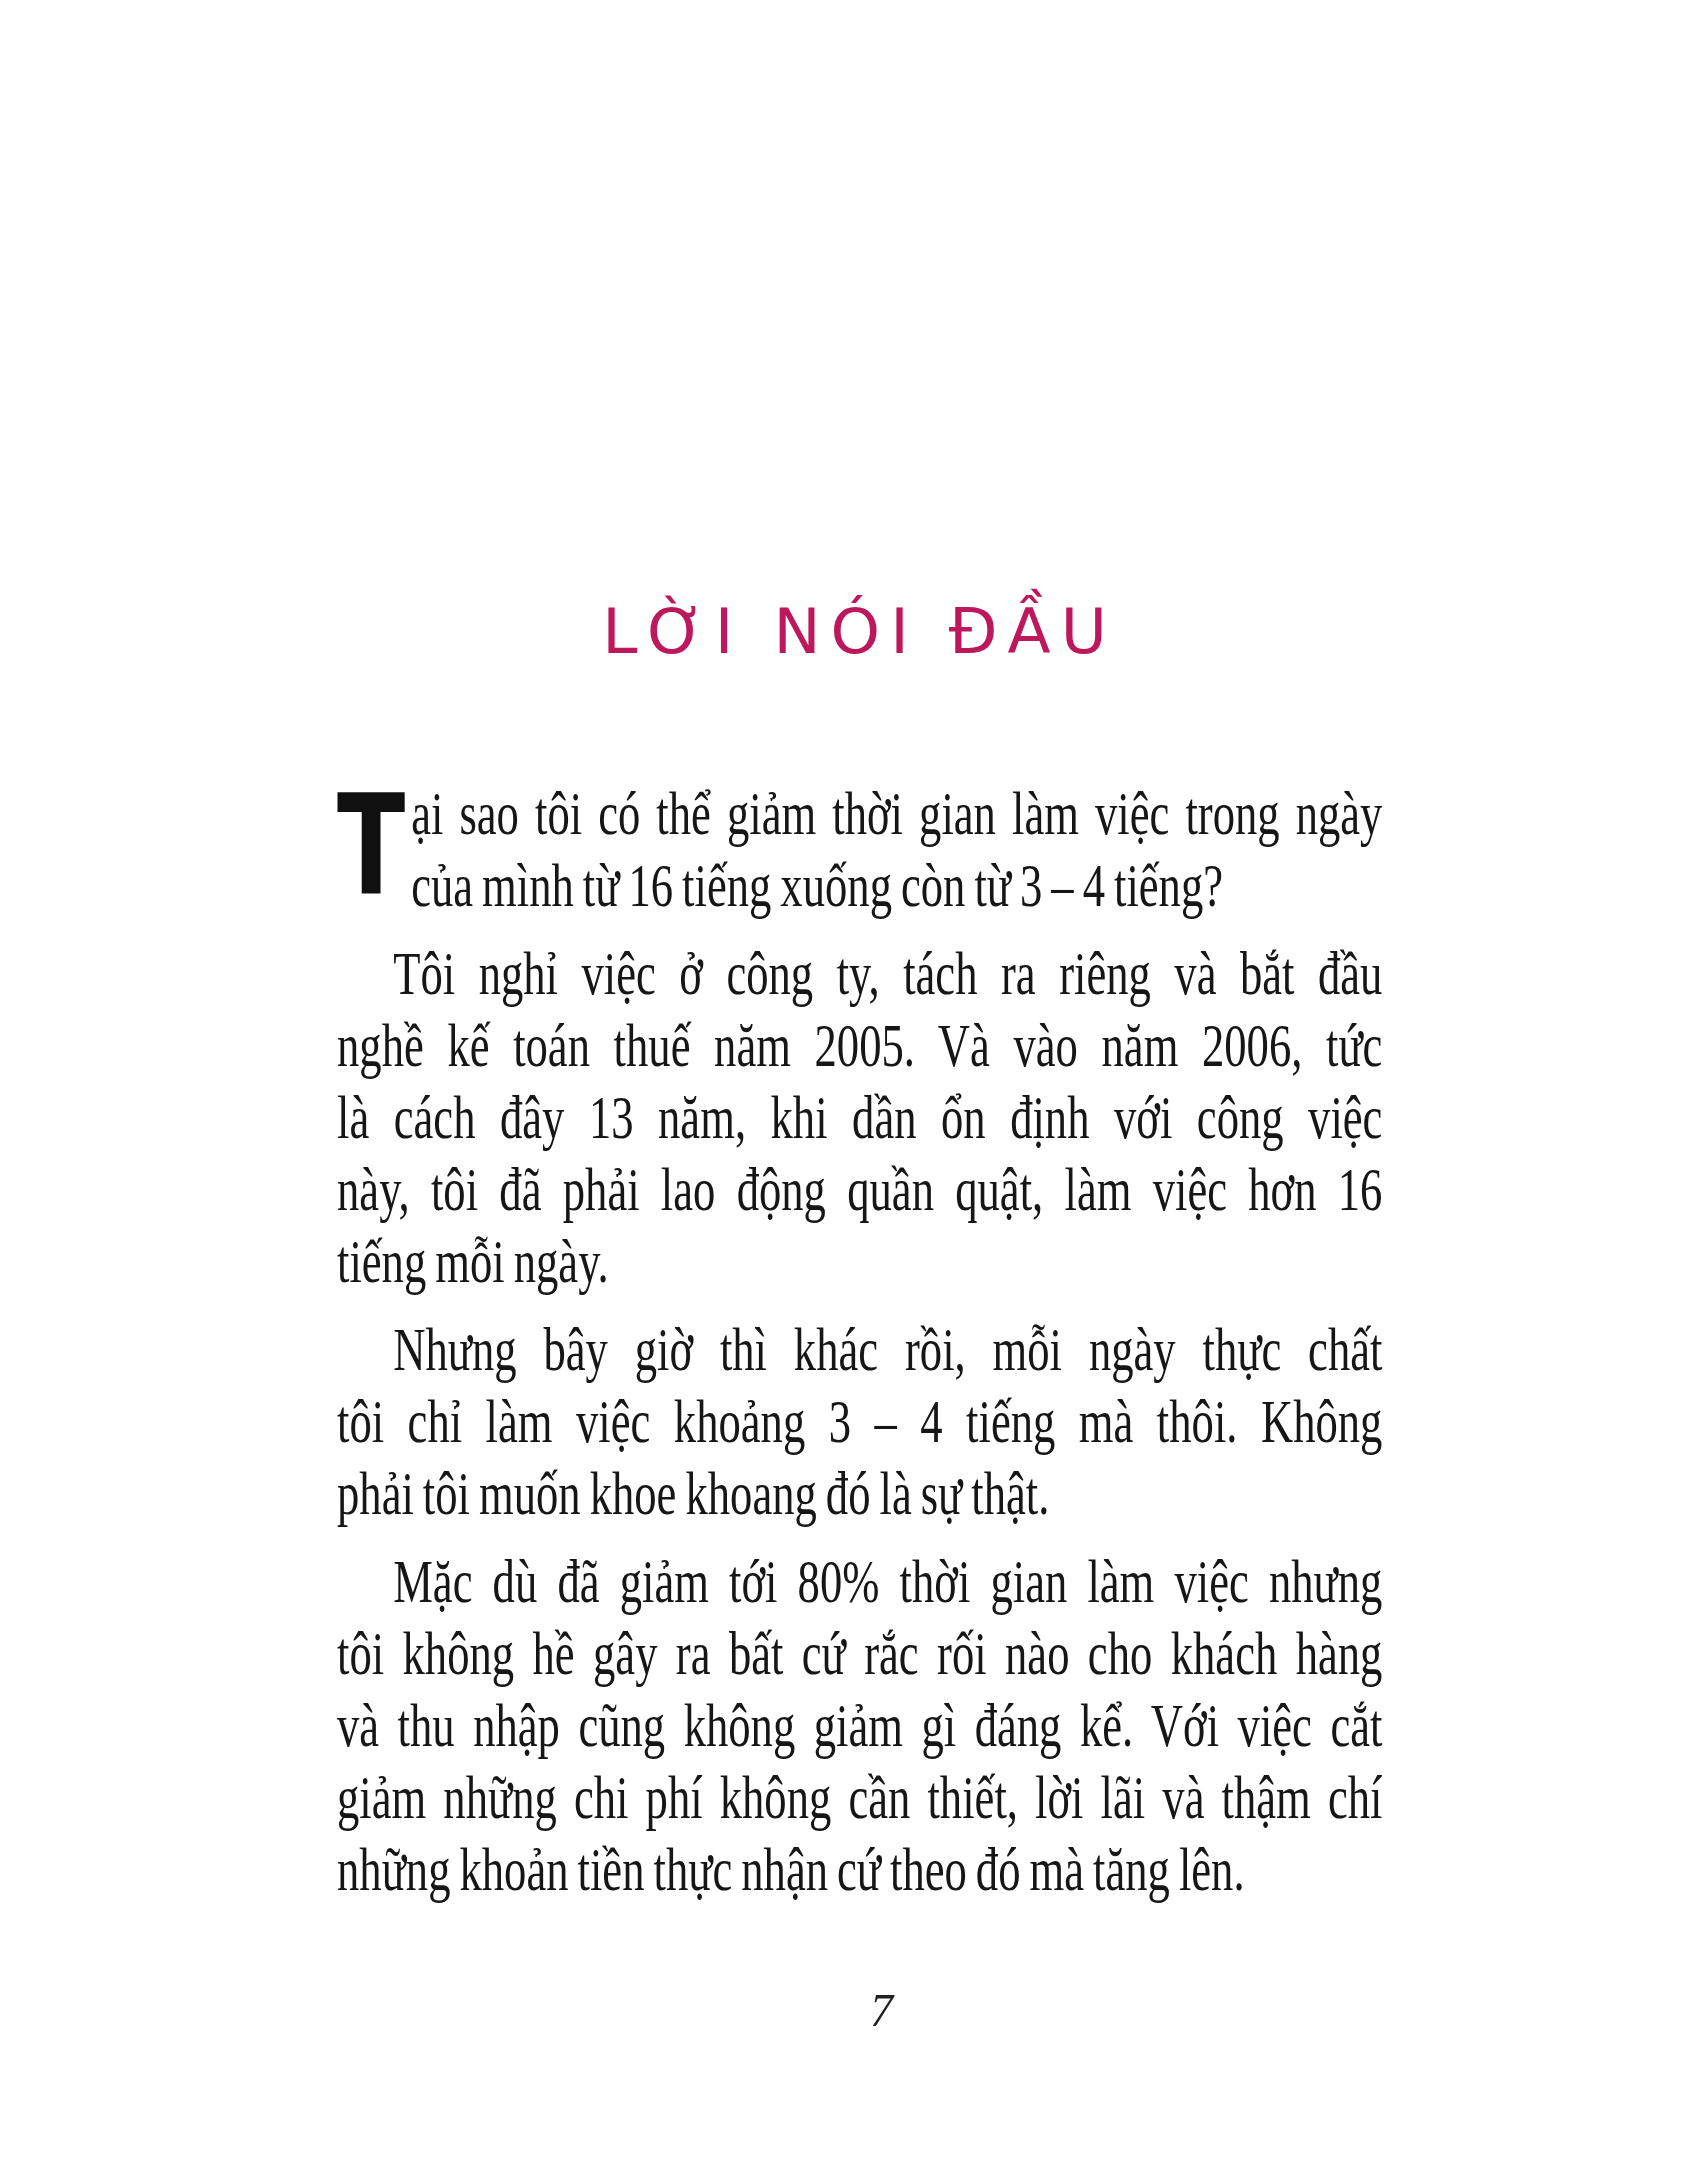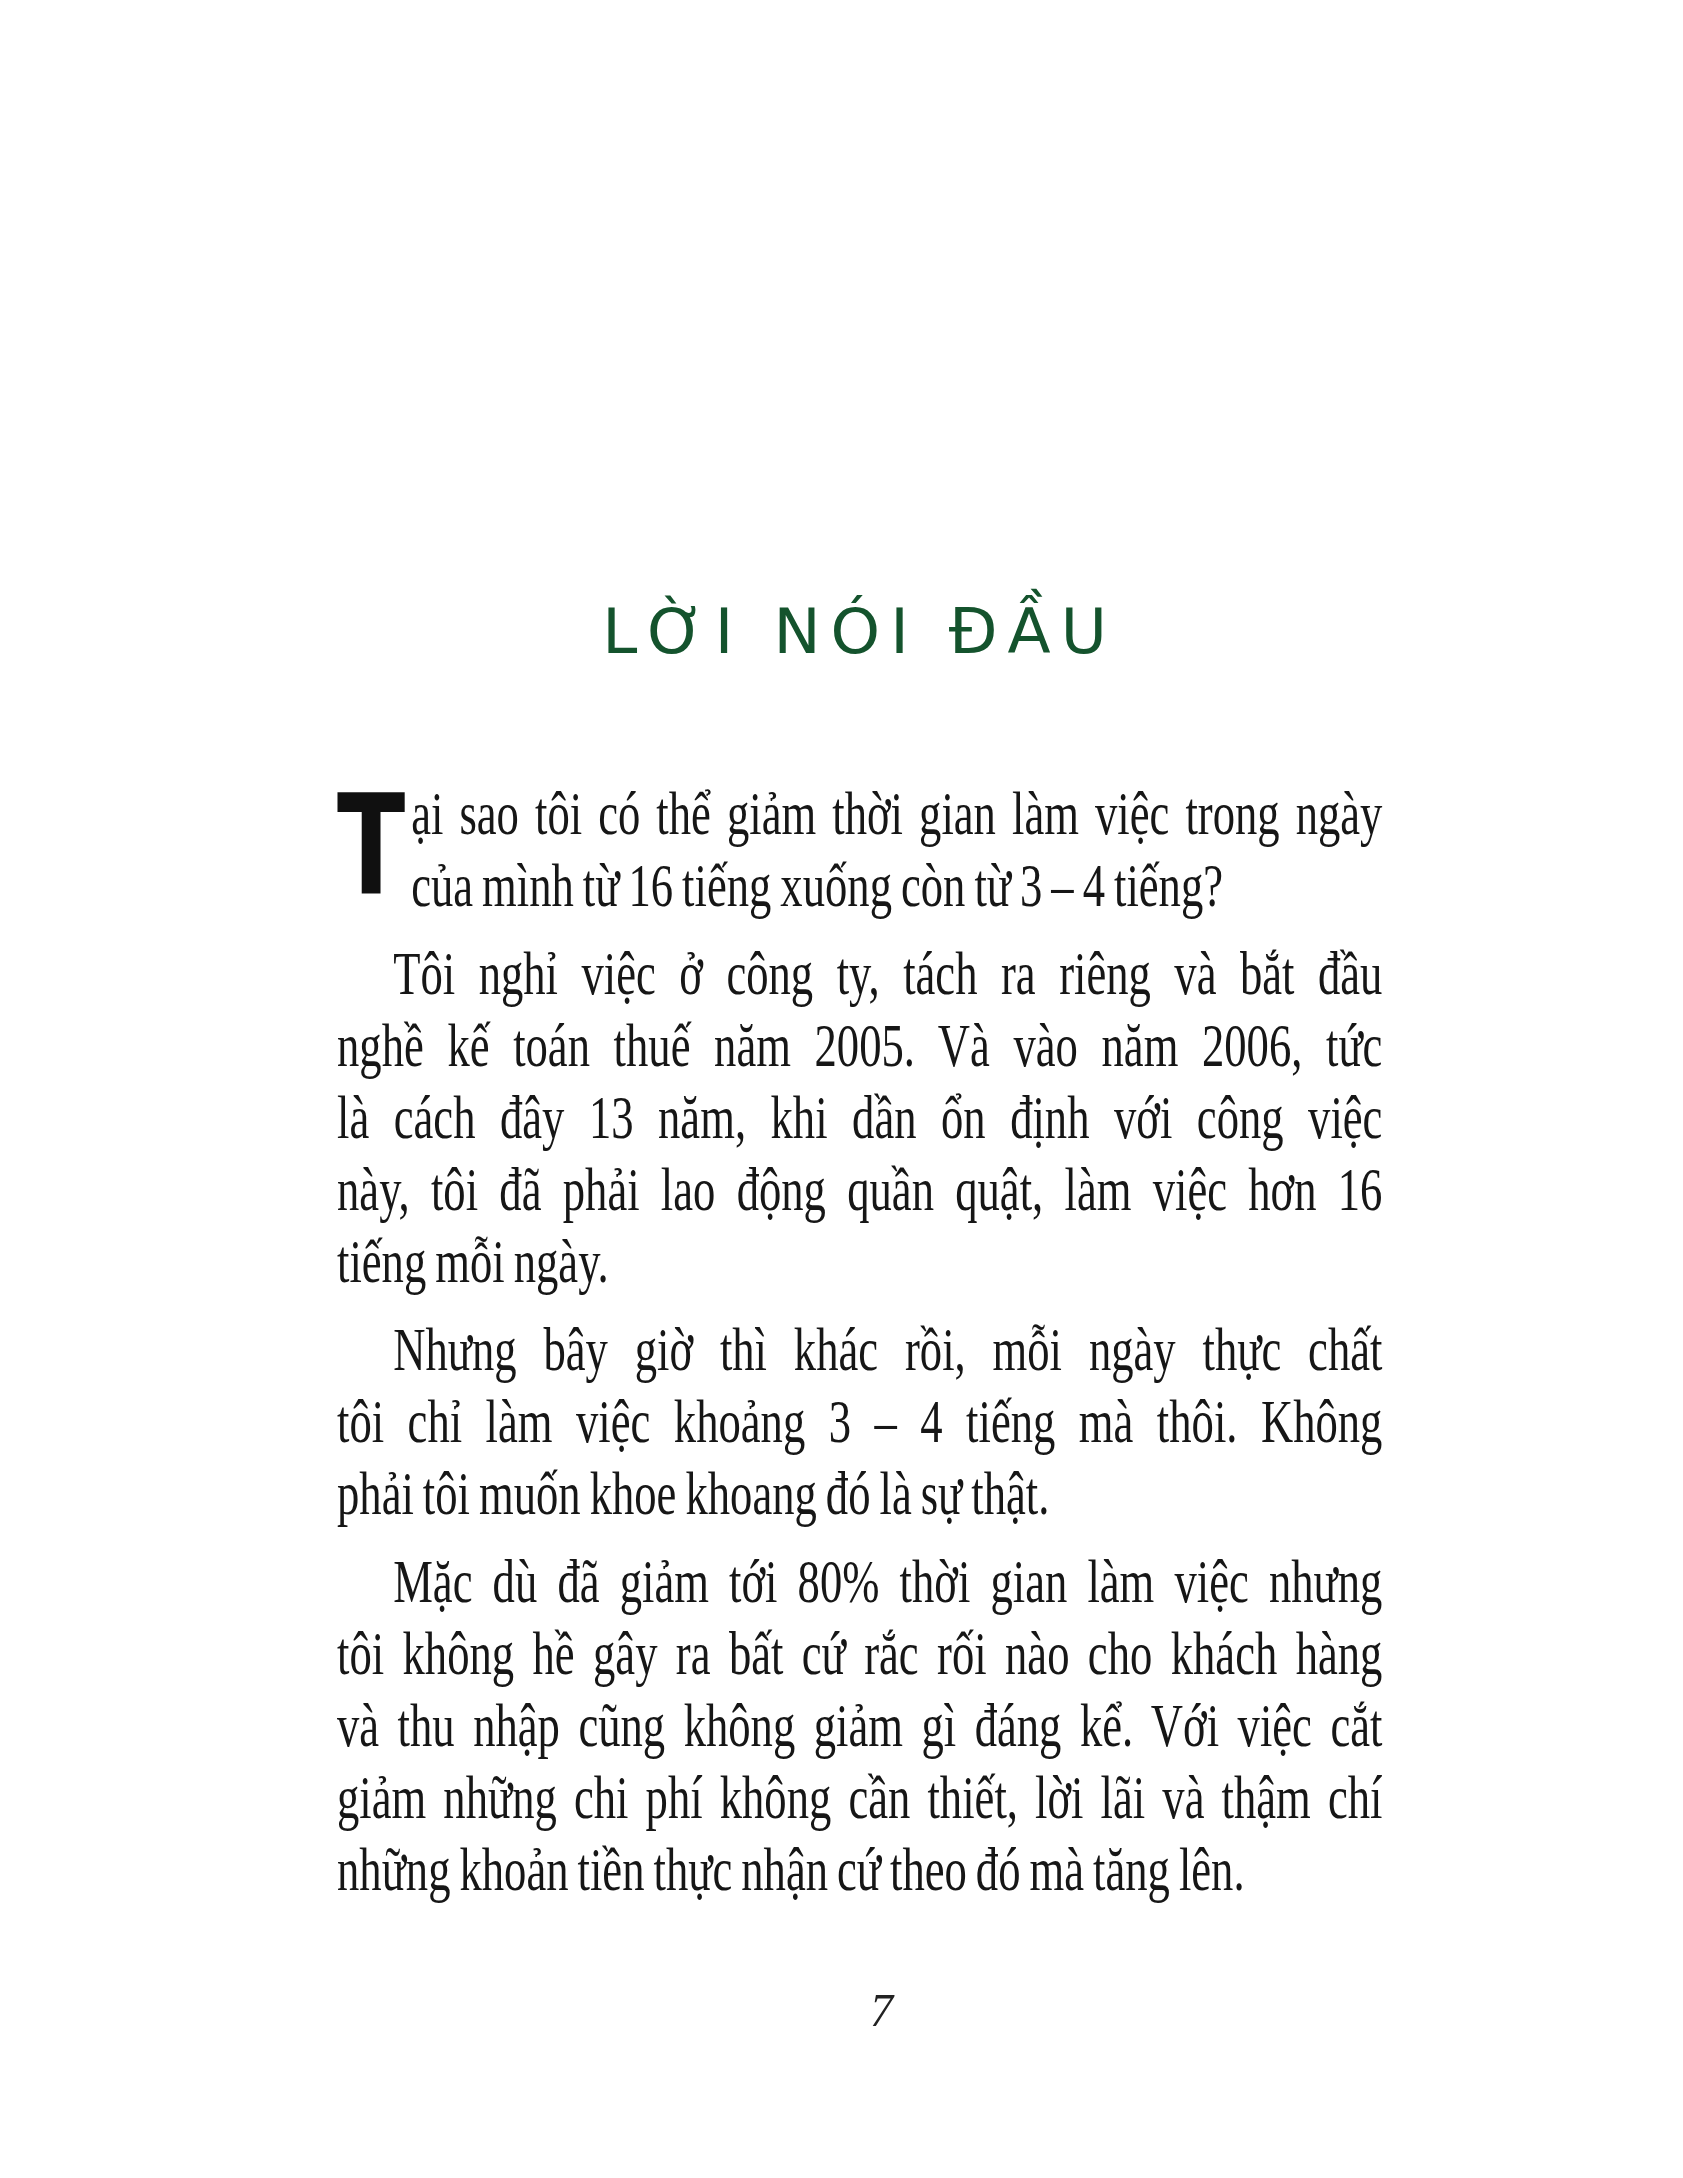--- a/index.html
+++ b/index.html
@@ -22,21 +22,21 @@
     position: absolute;
     left: 337px;
     top: 550px;
     width: 1045px;
     text-align: center;
     font-family: "DejaVu Sans", "Liberation Sans", sans-serif;
     font-weight: 400;
     font-size: 63px;
     line-height: 79px;
     letter-spacing: 10px;
-    color: #14532d;
+    color: #be185d;
     white-space: nowrap;
   }
   .body-text {
     position: absolute;
     left: 337px;
     top: 777px;
     width: 1452px;
     transform: scaleX(0.72);
     transform-origin: left top;
     font-family: "Liberation Serif", "DejaVu Serif", serif;

